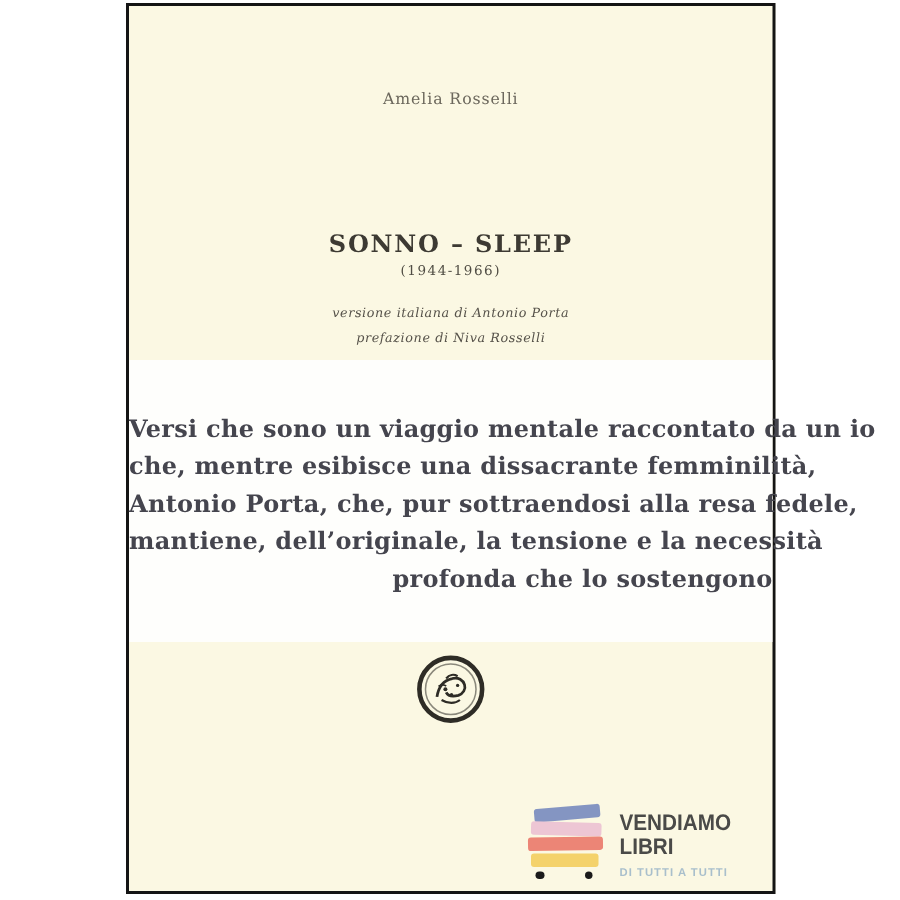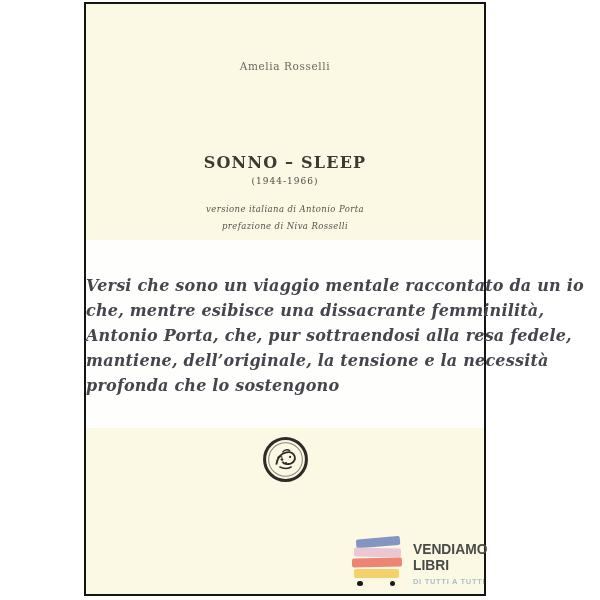--- a/index.html
+++ b/index.html
@@ -4,21 +4,21 @@
 <style>
   * { margin: 0; padding: 0; box-sizing: border-box; }
   html, body { width: 600px; height: 600px; }
   body { background: #ffffff; font-family: "DejaVu Serif", serif; overflow: hidden; }
 
   .stage { position: relative; width: 600px; height: 600px; background: #ffffff; }
 
   
   .cover {
     position: absolute; left: 84px; top: 2px;
-    width: 402px; height: 594px;
+    width: 433px; height: 594px;
     border: 2px solid #141414;
   }
 
   .cover-line { position: absolute; left: 0; width: 100%; text-align: center; }
 
   .author {
     top: 56px; font-size: 10.5px; letter-spacing: 0.6px;
     color: #6b675c;
   }
   .title {
@@ -35,21 +35,21 @@
   .subtitle2 { top: 217px; }
 
   
   .band {
     position: absolute; left: 0; top: 236px; width: 100%; height: 188px;
     background: #fefefc;
     display: flex; flex-direction: column; justify-content: center;
     padding-top: 2px;
   }
   .quote-line {
-    text-align: left; font-style: italic; font-weight: 600;
+    text-align: right; font-weight: 600;
     font-size: 16px; line-height: 25px; color: #45454e;
     letter-spacing: 0.2px; white-space: nowrap;
   }
 
   
   .emblem-wrap {
     position: absolute; left: 0; top: 431px; width: 100%;
     display: flex; justify-content: center;
   }
   .publisher {

